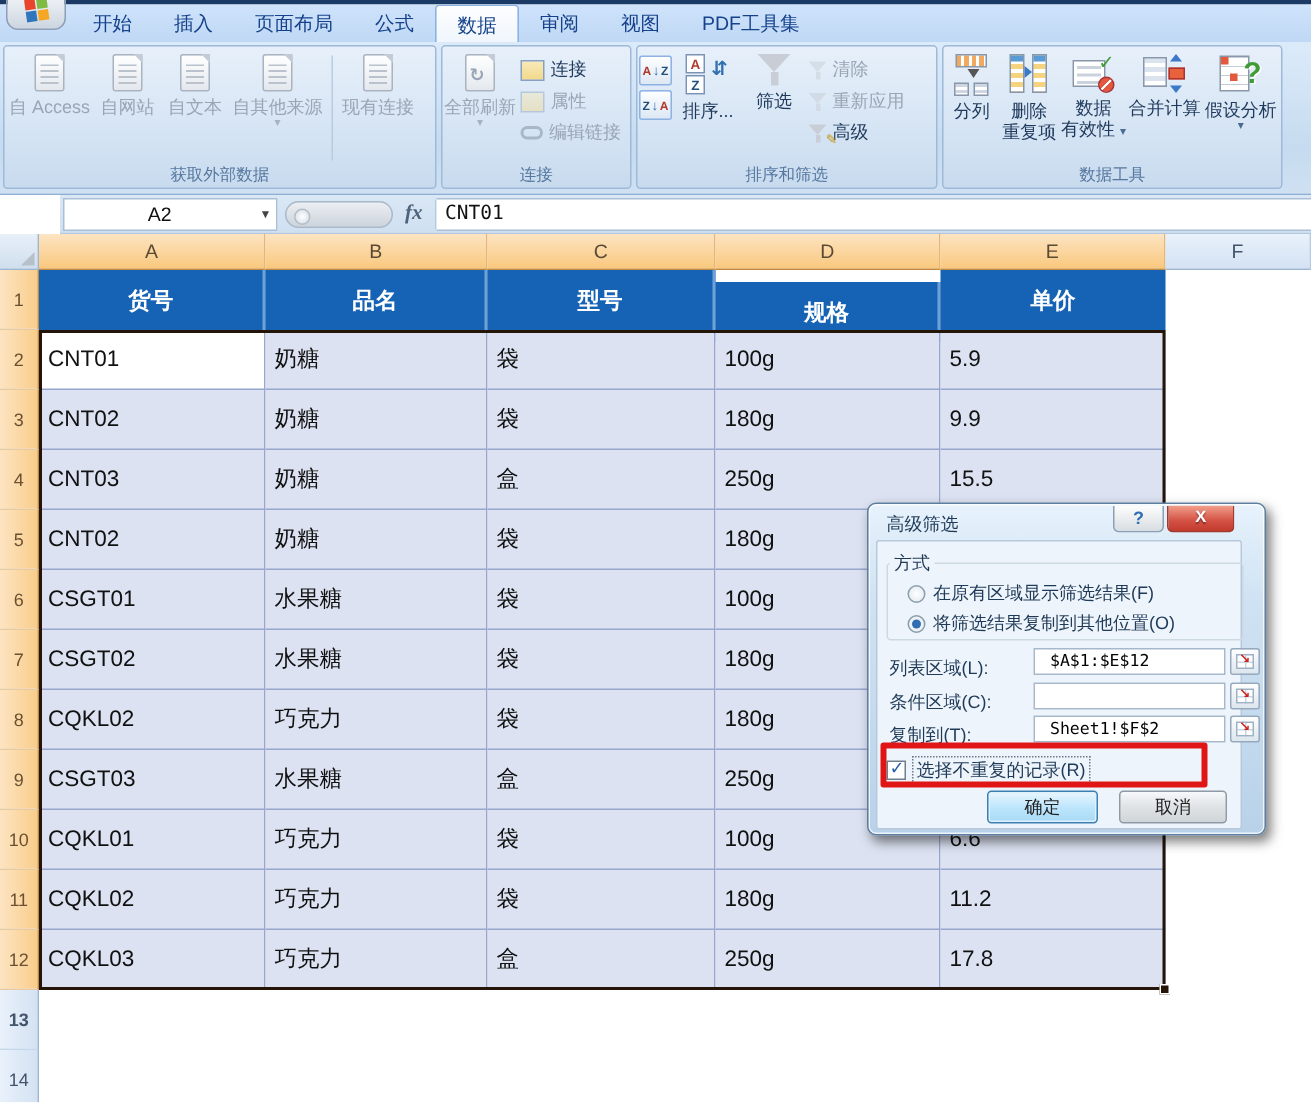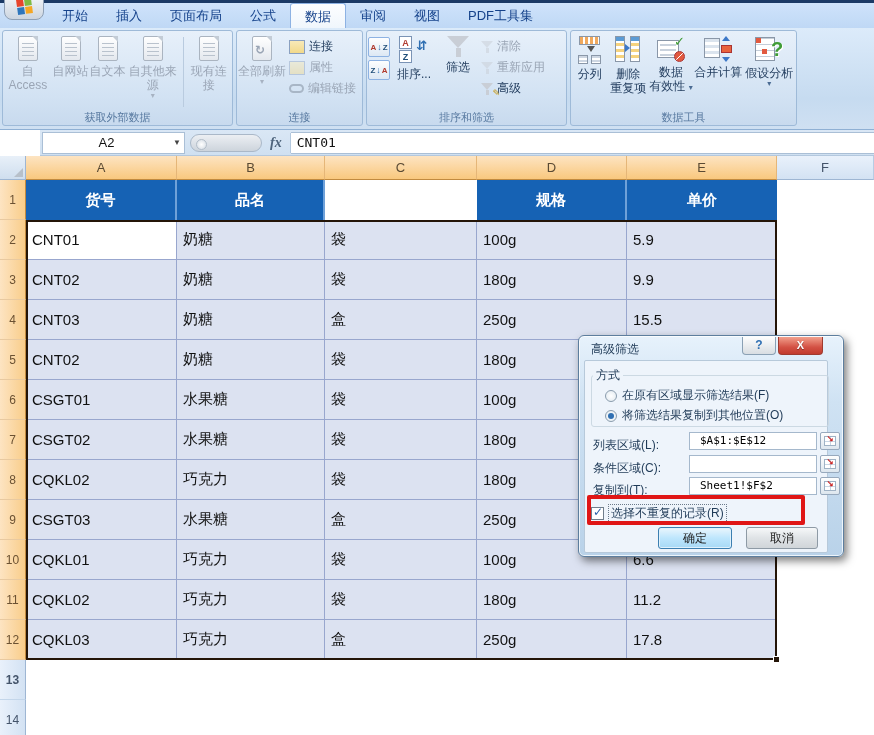--- a/index.html
+++ b/index.html
@@ -213,21 +213,21 @@
     <div class="office-logo">
         <span></span>
         <span></span>
         <span></span>
         <span></span>
       </div>
   </div>
 
   <div class="ribbon">
 
-    <div class="rgroup" style="width:231px">
+    <div class="rgroup" style="width:289px">
       <div class="rgroup-content">
         <div class="rbtn disabled" style="width:58px">
           <div class="icon-doc">
               <div class="lines"></div>
             </div>
           <div class="rlbl">自 Access</div>
         </div>
         <div class="rbtn disabled" style="width:46px">
           <div class="icon-doc">
               <div class="lines"></div>
@@ -427,21 +427,22 @@
       <div class="rowhdr hl" style="left: 0px; top: 264px; width: 26px; height: 40px;">7</div>
       <div class="rowhdr hl" style="left: 0px; top: 304px; width: 26px; height: 40px;">8</div>
       <div class="rowhdr hl" style="left: 0px; top: 344px; width: 26px; height: 40px;">9</div>
       <div class="rowhdr hl" style="left: 0px; top: 384px; width: 26px; height: 40px;">10</div>
       <div class="rowhdr hl" style="left: 0px; top: 424px; width: 26px; height: 40px;">11</div>
       <div class="rowhdr hl" style="left: 0px; top: 464px; width: 26px; height: 40px;">12</div>
       <div class="rowhdr" style="left: 0px; top: 504px; width: 26px; height: 40px; font-weight: bold;">13</div>
       <div class="rowhdr" style="left: 0px; top: 544px; width: 26px; height: 40px;">14</div>
       <div class="hcell" style="left: 26px; top: 24px; width: 151px; height: 40px; justify-content: center;">货号</div>
       <div class="hcell" style="left: 177px; top: 24px; width: 148px; height: 40px; justify-content: center;">品名</div>
-      <div class="hcell" style="left: 477px; top: 24px; width: 150px; height: 40px; justify-content: center;">规格</div>
+      <div class="hcell" style="left: 325px; top: 24px; width: 152px; height: 40px; justify-content: center;">型号</div>
+      <div class="hcell" style="left: 477px; top: 32px; width: 150px; height: 40px; justify-content: center;">规格</div>
       <div class="hcell last" style="left: 627px; top: 24px; width: 150px; height: 40px; justify-content: center;">单价</div>
       <div class="cell sel" style="left: 26px; top: 64px; width: 151px; height: 40px;">CNT01</div>
       <div class="cell" style="left: 177px; top: 64px; width: 148px; height: 40px;">奶糖</div>
       <div class="cell" style="left: 325px; top: 64px; width: 152px; height: 40px;">袋</div>
       <div class="cell" style="left: 477px; top: 64px; width: 150px; height: 40px;">100g</div>
       <div class="cell" style="left: 627px; top: 64px; width: 150px; height: 40px;">5.9</div>
       <div class="cell" style="left: 26px; top: 104px; width: 151px; height: 40px;">CNT02</div>
       <div class="cell" style="left: 177px; top: 104px; width: 148px; height: 40px;">奶糖</div>
       <div class="cell" style="left: 325px; top: 104px; width: 152px; height: 40px;">袋</div>
       <div class="cell" style="left: 477px; top: 104px; width: 150px; height: 40px;">180g</div>

